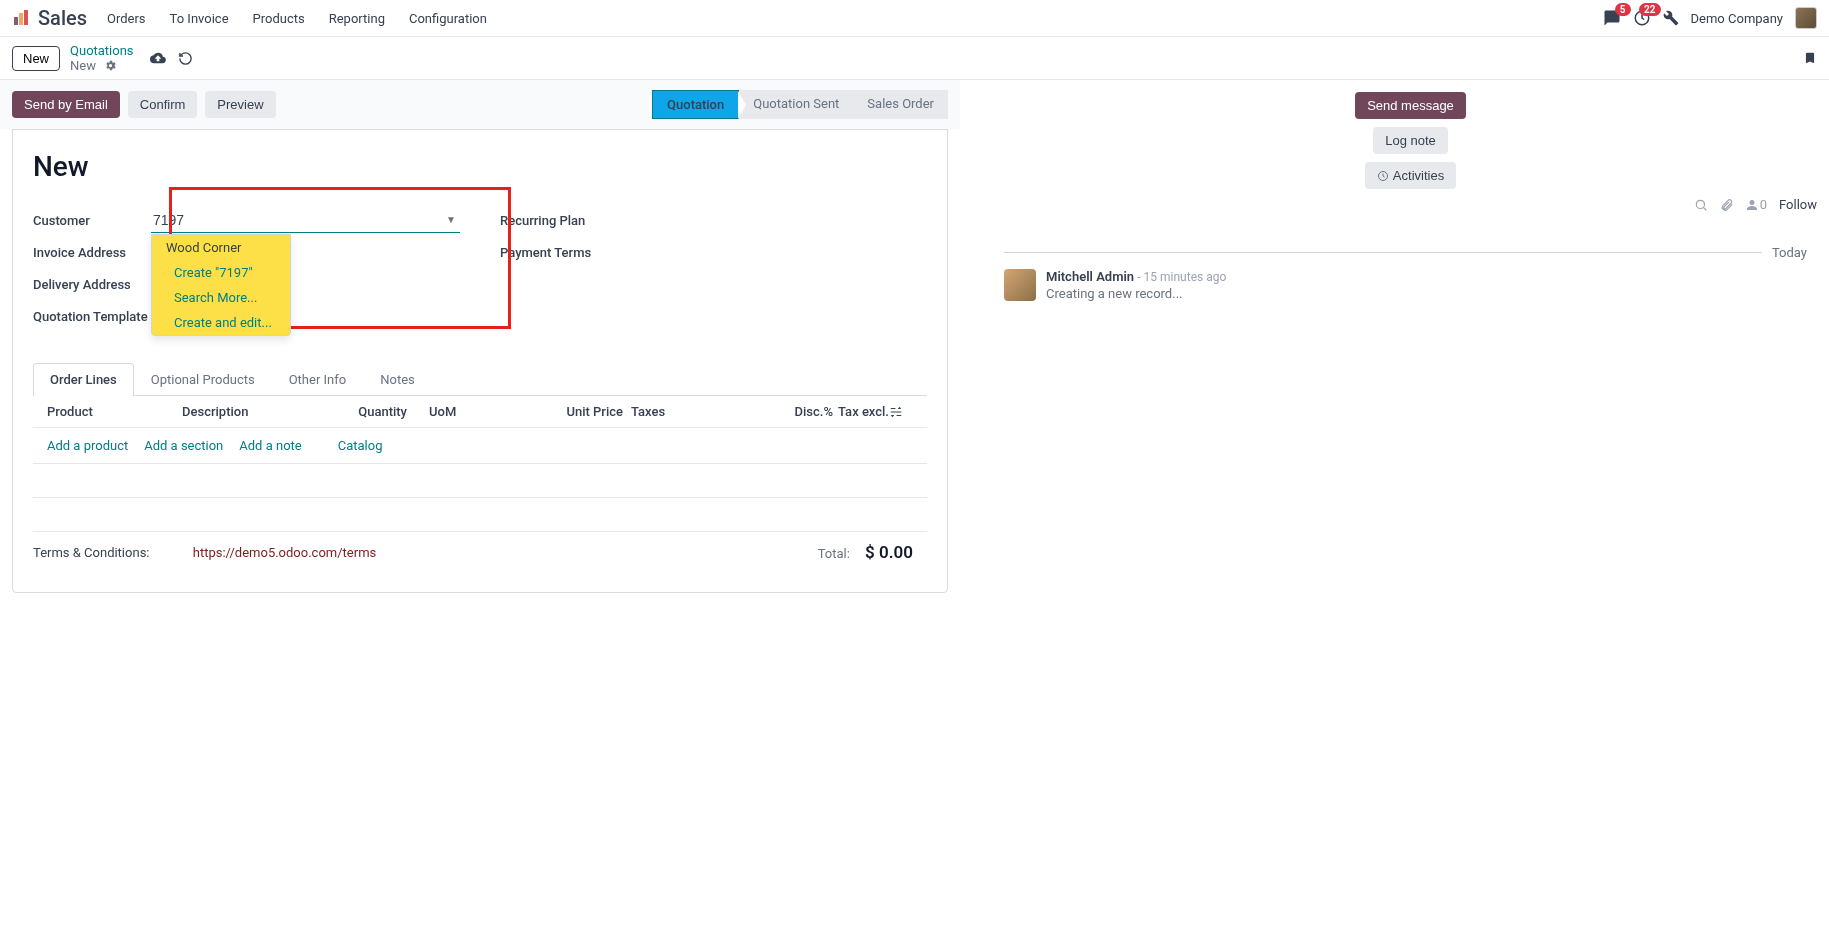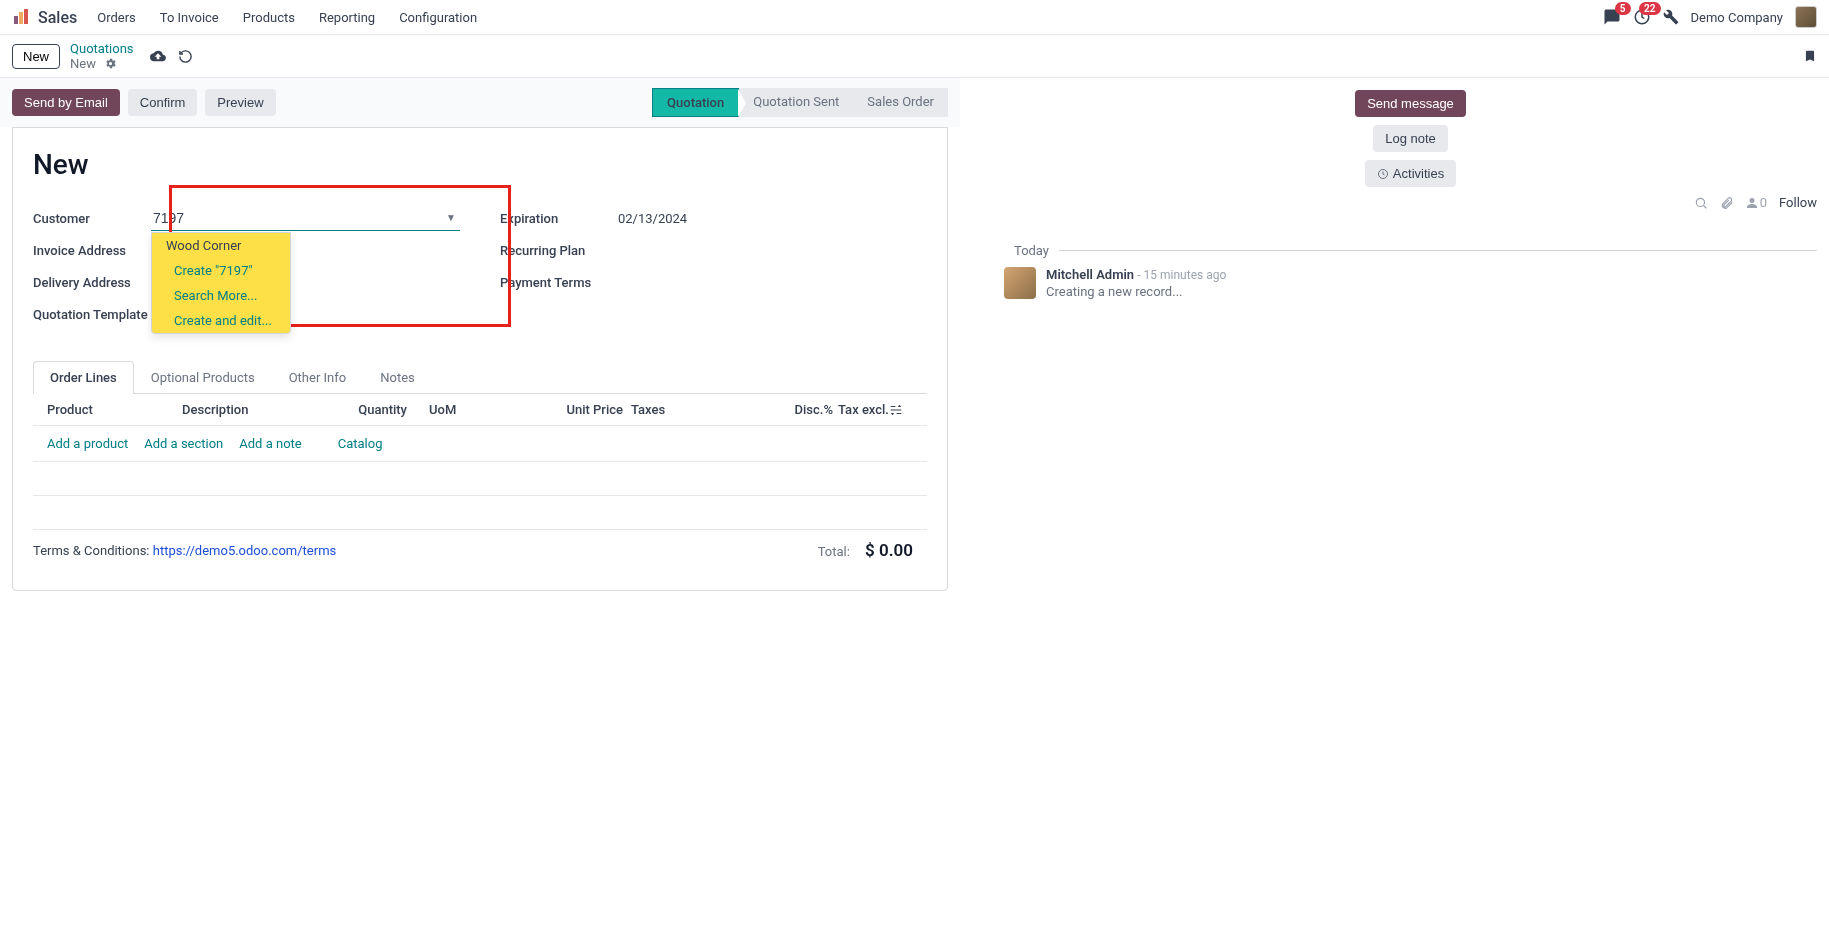--- a/index.html
+++ b/index.html
@@ -1,19 +1,19 @@
 <!DOCTYPE html>
 <html><head>
 <meta charset="utf-8">
 <style>
 * { box-sizing: border-box; margin: 0; padding: 0; }
 body { font-family: -apple-system, BlinkMacSystemFont, "Segoe UI", Roboto, sans-serif; font-size: 13px; color: #374151; background: #fff; }
 .topbar { display: flex; align-items: center; padding: 6px 12px; border-bottom: 1px solid #e5e7eb; }
 .logo { width: 18px; height: 18px; margin-right: 8px; }
-.app-name { font-size: 16px; font-weight: 500; color: #374151; margin-right: 20px; }
+.app-name { font-size: 20px; font-weight: 500; color: #374151; margin-right: 20px; }
 .nav-items { display: flex; gap: 24px; }
 .nav-item { color: #374151; cursor: pointer; }
 .topbar-right { margin-left: auto; display: flex; align-items: center; gap: 12px; }
 .icon-badge { position: relative; display: inline-flex; }
 .badge { position: absolute; top: -6px; right: -10px; background: #dc3545; color: #fff; border-radius: 8px; font-size: 10px; padding: 1px 5px; font-weight: 600; }
 .avatar { width: 22px; height: 22px; border-radius: 3px; background: linear-gradient(135deg,#8b7355,#5d4e37); display: inline-block; border: 1px solid #ccc; }
 .company-name { color: #374151; }
 .breadcrumb-bar { display: flex; align-items: center; padding: 6px 12px; }
 .new-btn { border: 1px solid #374151; background: #fff; padding: 4px 10px; border-radius: 4px; font-size: 13px; cursor: pointer; margin-right: 10px; }
 .bc-col { display: flex; flex-direction: column; }
@@ -22,21 +22,21 @@
 .bc-icons { display: flex; gap: 12px; margin-left: 16px; align-items: flex-end; }
 .bookmark { margin-left: auto; }
 .main-area { display: flex; border-top: 1px solid #e5e7eb; gap: 20px; }
 .form-side { flex: 0 0 960px; padding: 0 0 20px 0; }
 .chatter-side { flex: 1; padding: 12px 12px 12px 24px; }
 .action-bar { display: flex; align-items: center; padding: 10px 12px; gap: 8px; background: #f9fafb; }
 .btn-primary { background: #71465a; color: #fff; border: none; padding: 6px 12px; border-radius: 4px; font-size: 13px; cursor: pointer; }
 .btn-secondary { background: #e7e9ed; color: #374151; border: none; padding: 6px 12px; border-radius: 4px; font-size: 13px; cursor: pointer; }
 .status-bar { margin-left: auto; display: flex; }
 .status-step { padding: 6px 14px; background: #e7e9ed; color: #6b7280; font-size: 13px; position: relative; }
-.status-step.active { background: #14b8a6; border: 1px solid #017e84; color: #374151; font-weight: 500; }
+.status-step.active { background: #0ea5e9; border: 1px solid #017e84; color: #374151; font-weight: 500; }
 .status-step:not(:last-child)::after { content: ''; position: absolute; right: -8px; top: 50%; transform: translateY(-50%); border-left: 8px solid #e7e9ed; border-top: 14px solid transparent; border-bottom: 14px solid transparent; z-index: 1; }
 .status-step.active:not(:last-child)::after { border-left-color: #fff; }
 .form-sheet { margin: 0 12px; border: 1px solid #d8dadd; border-radius: 0 0 4px 4px; background: #fff; padding: 20px 20px 30px 20px; }
 .form-title { font-size: 28px; font-weight: 500; color: #111827; margin-bottom: 22px; }
 .form-cols { display: flex; gap: 40px; position: relative; }
 .col { flex: 1; }
 .field-row { display: flex; align-items: center; min-height: 30px; margin-bottom: 2px; }
 .field-label { width: 118px; font-weight: 500; color: #374151; font-size: 13px; }
 .field-input { flex: 1; position: relative; }
 .customer-input { width: 100%; border: none; border-bottom: 1px solid #017e84; padding: 4px 20px 4px 2px; font-size: 14px; color: #374151; outline: none; }
@@ -62,26 +62,26 @@
 .oh-excl { flex: 1; text-align: right; }
 .oh-opt { width: 24px; text-align: right; }
 .order-actions { display: flex; gap: 16px; padding: 10px 14px; border-bottom: 1px solid #e5e7eb; }
 .order-actions a { color: #017e84; font-size: 13px; cursor: pointer; }
 .order-actions .catalog { margin-left: 20px; }
 .empty-row { height: 34px; border-bottom: 1px solid #e5e7eb; }
 .footer-row { display: flex; justify-content: flex-end; padding: 12px 14px; }
 .discount-btn { background: #e7e9ed; border: none; padding: 6px 12px; border-radius: 4px; cursor: pointer; font-size: 13px; }
 .terms-total { display: flex; justify-content: space-between; padding: 10px 14px 0 0; align-items: center; }
 .terms { font-size: 13px; color: #374151; }
-.terms a { color: #1d4ed8; }
+.terms a { color: #7f1d1d; margin-left: 40px; }
 .total-label { color: #6b7280; font-size: 13px; margin-right: 12px; }
 .total-amount { font-size: 17px; font-weight: 600; color: #111827; }
 .chatter-actions { display: flex; gap: 8px; align-items: center; padding-bottom: 10px; flex-direction: column; }
 .chatter-right { margin-left: auto; display: flex; gap: 12px; color: #9ca3af; align-items: center; }
-.divider-label { text-align: left; color: #6b7280; font-size: 13px; border-top: 1px solid #d1d5db; line-height: 0; margin: 30px 0 16px 0; }
+.divider-label { text-align: right; color: #6b7280; font-size: 13px; border-top: 1px solid #d1d5db; line-height: 0; margin: 30px 0 16px 0; }
 .divider-label span { background: #fff; padding: 0 10px; }
 .log-entry { display: flex; gap: 10px; }
 .log-avatar { width: 32px; height: 32px; border-radius: 4px; background: linear-gradient(135deg,#d4a574,#8b6f47); flex-shrink: 0; }
 .log-body { font-size: 13px; }
 .log-author { font-weight: 600; color: #374151; }
 .log-time { color: #9ca3af; font-size: 12px; }
 .log-msg { color: #6b7280; margin-top: 2px; }
 svg { display: block; }
 .follow-count { display: flex; align-items: center; gap: 2px; }
 .btn-activities { display: flex; align-items: center; gap: 4px; }
@@ -197,24 +197,20 @@
               <div class="field-label">Invoice Address</div>
             </div>
           <div class="field-row">
               <div class="field-label">Delivery Address</div>
             </div>
           <div class="field-row">
               <div class="field-label" style="width:140px">Quotation Template</div>
             </div>
         </div>
         <div class="col">
-          <div class="field-row">
-            <div class="field-label">Expiration</div>
-            <div class="field-input">02/13/2024</div>
-          </div>
           <div class="field-row">
               <div class="field-label">Recurring Plan</div>
             </div>
           <div class="field-row">
               <div class="field-label">Payment Terms</div>
             </div>
         </div>
       </div>
 
       <div class="tabs">

